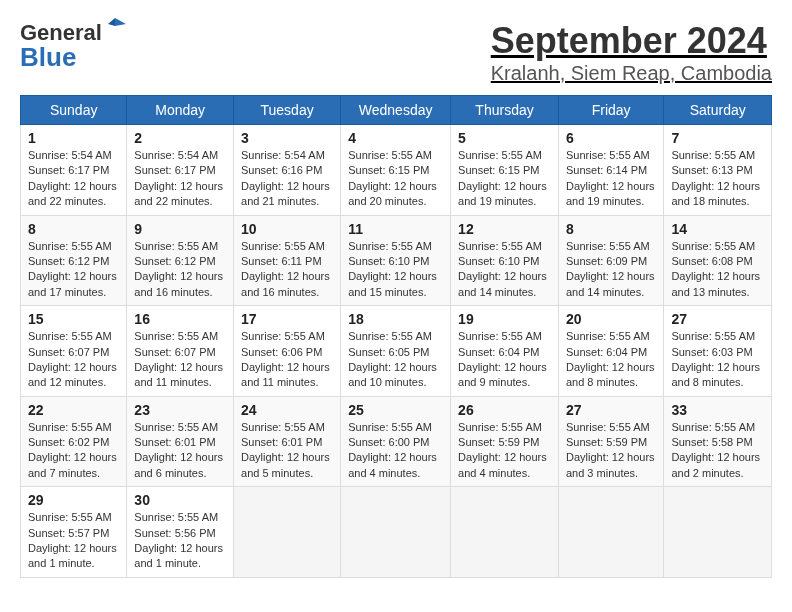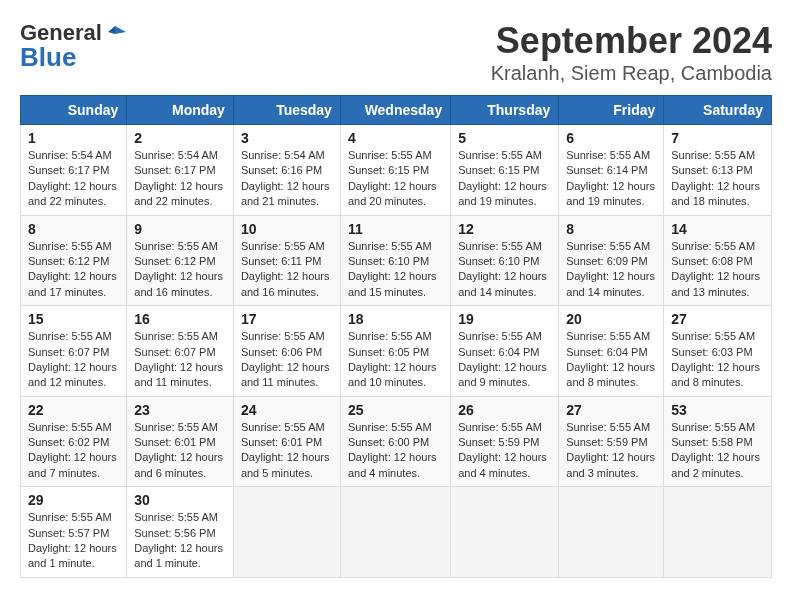--- a/index.html
+++ b/index.html
@@ -15,42 +15,43 @@
       justify-content: space-between;
       align-items: flex-start;
       margin-bottom: 10px;
     }
     .logo {
       display: flex;
       flex-direction: column;
       align-items: flex-start;
     }
     .title-area {
-      text-align: right;
+      text-align: left;
+      text-decoration: underline;
     }
     .month-title {
       font-size: 36px;
       font-weight: bold;
       color: #333;
     }
     .location-title {
       font-size: 20px;
       color: #555;
     }
     .calendar {
       width: 100%;
       border-collapse: collapse;
     }
     .calendar th {
       background-color: #2a6db5;
       color: #fff;
-      text-align: right;
+      text-align: center;
       padding: 6px 8px;
       font-size: 14px;
-      font-weight: bold;
+      font-weight: normal;
       border: 1px solid #1a5a9a;
     }
     .calendar td {
       vertical-align: top;
       padding: 5px 7px;
       border: 1px solid #ddd;
       font-size: 11px;
       color: #333;
       background: #fff;
       width: 113px;
@@ -73,21 +74,21 @@
       font-size: 11px;
       line-height: 1.4;
       color: #333;
     }
   </style>
 </head>
 <body>
 
 <div class="header-area">
   <div class="logo">
-    <div style="display:flex;align-items:flex-end;">
+    <div style="display:flex;align-items:flex-start;">
       <span style="font-size:22px;font-weight:bold;color:#333;">General</span>
       <svg width="22" height="22" viewBox="0 0 22 22" style="margin-left:2px;margin-top:-4px;">
         <polygon points="11,2 22,8 11,10" fill="#2a6db5"></polygon>
         <polygon points="11,2 11,10 4,8" fill="#1a5a9a"></polygon>
       </svg>
     </div>
     <span style="font-size:26px;font-weight:bold;color:#2a6db5;margin-top:-4px;">Blue</span>
   </div>
   <div class="title-area">
     <div class="month-title">September 2024</div>
@@ -298,21 +299,21 @@
 and 4 minutes.</div>
         </td>
         <td>
           <span class="day-number">27</span>
           <div class="day-info" style="white-space: pre-line;">Sunrise: 5:55 AM
 Sunset: 5:59 PM
 Daylight: 12 hours
 and 3 minutes.</div>
         </td>
         <td>
-          <span class="day-number">53</span>
+          <span class="day-number">33</span>
           <div class="day-info" style="white-space: pre-line;">Sunrise: 5:55 AM
 Sunset: 5:58 PM
 Daylight: 12 hours
 and 2 minutes.</div>
         </td>
       </tr>
       <tr>
         <td>
           <span class="day-number">29</span>
           <div class="day-info" style="white-space: pre-line;">Sunrise: 5:55 AM

